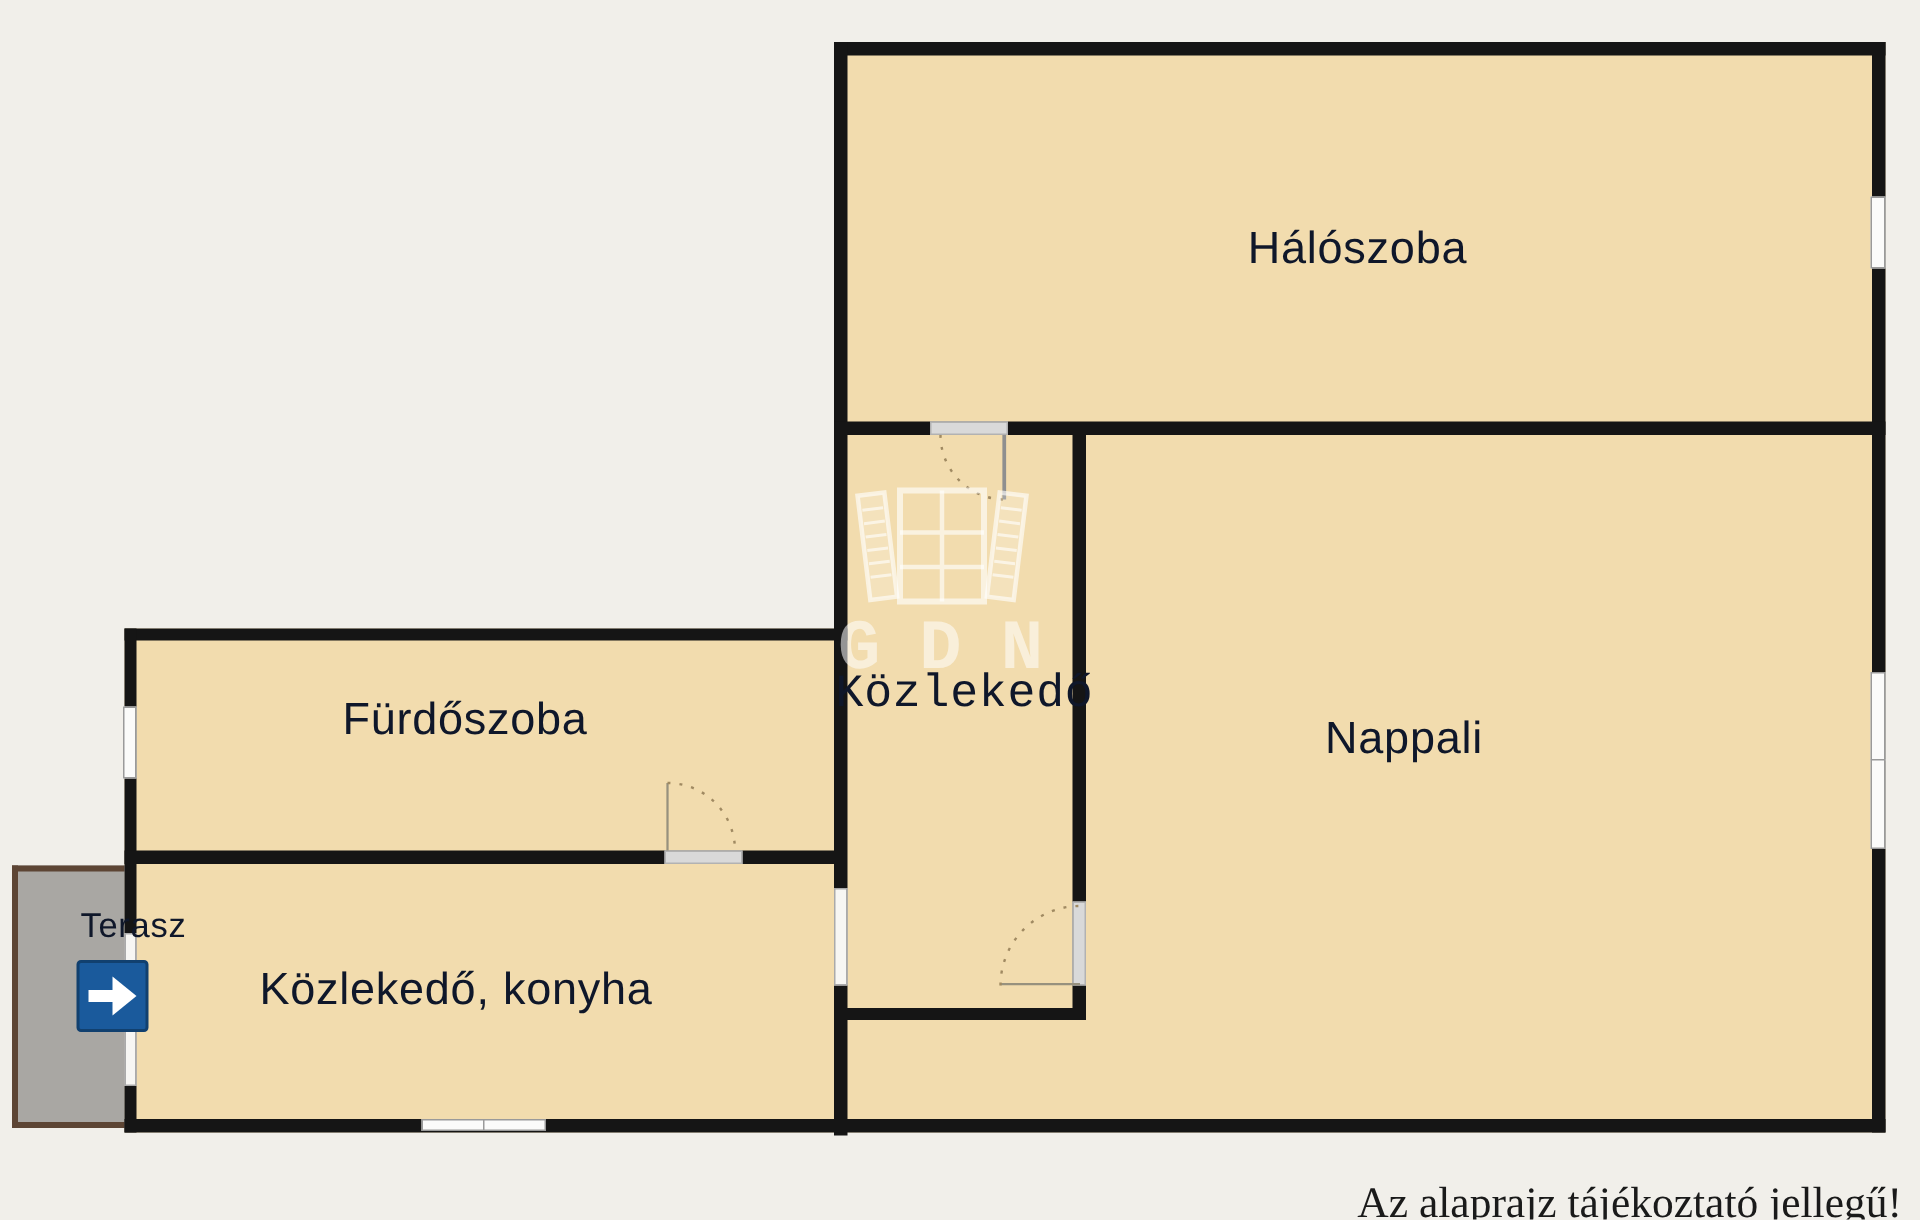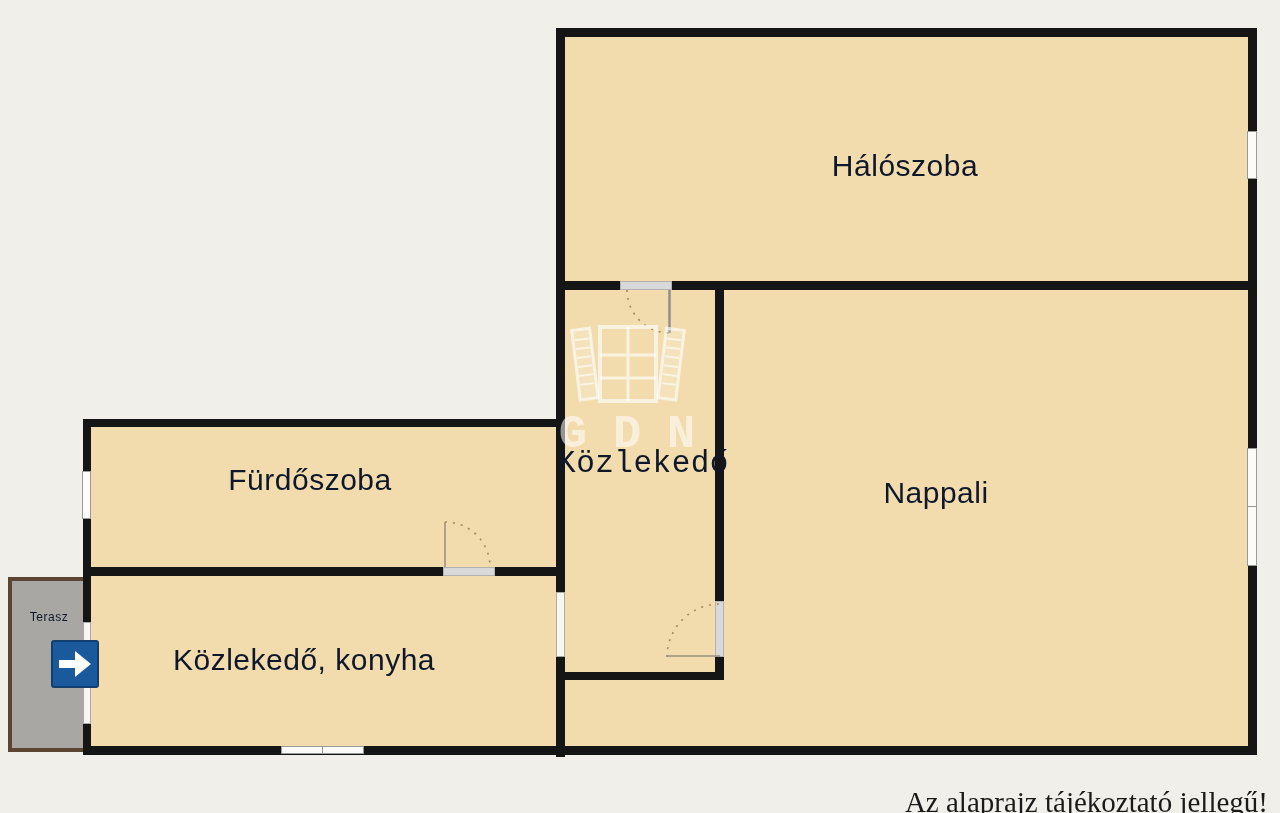--- a/index.html
+++ b/index.html
@@ -12,21 +12,21 @@
   .room-fill{background:#f2dcae;}
   .wall{background:#151515;}
   .window{background:#fbfbfa;border:1px solid #9a9a9a;box-sizing:border-box;}
   .opening{background:#f7f6f3;border:1px solid #aaaaaa;box-sizing:border-box;}
   .threshold{background:#d9d9d9;border:1px solid #b2b2b2;box-sizing:border-box;}
   .room-label{
     position:absolute;transform:translate(-50%,-50%);
     color:#0f172a;font-size:30px;white-space:nowrap;letter-spacing:0.5px;
   }
   .label-kozlekedo{font-size:31px;font-family:Liberation Mono, monospace;}
-  .label-terasz{font-size:12px;transform:translate(-50%,-50%);}
+  .label-terasz{font-size:23px;transform:translate(-50%,-50%);margin-left:40px;}
   .terrace{
     background:#a9a7a3;
     border:4px solid #5d4534;border-right:none;box-sizing:border-box;
   }
   .wm-text{
     position:absolute;transform:translate(-50%,-50%);
     font-family:Liberation Mono, monospace;
     font-size:47px;font-weight:bold;letter-spacing:26px;
     color:rgba(255,255,255,0.55);white-space:nowrap;
   }

